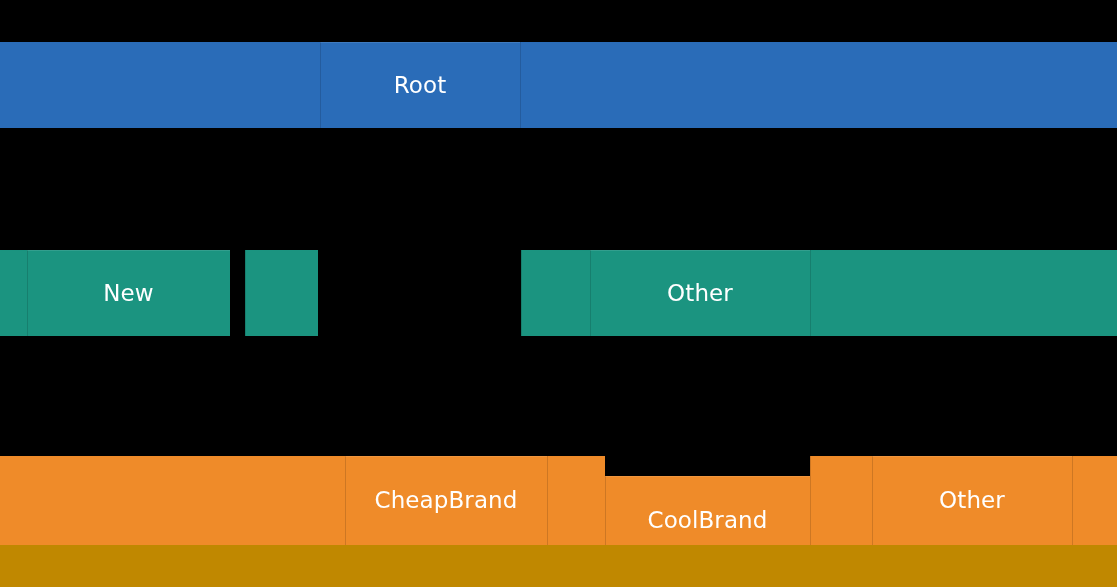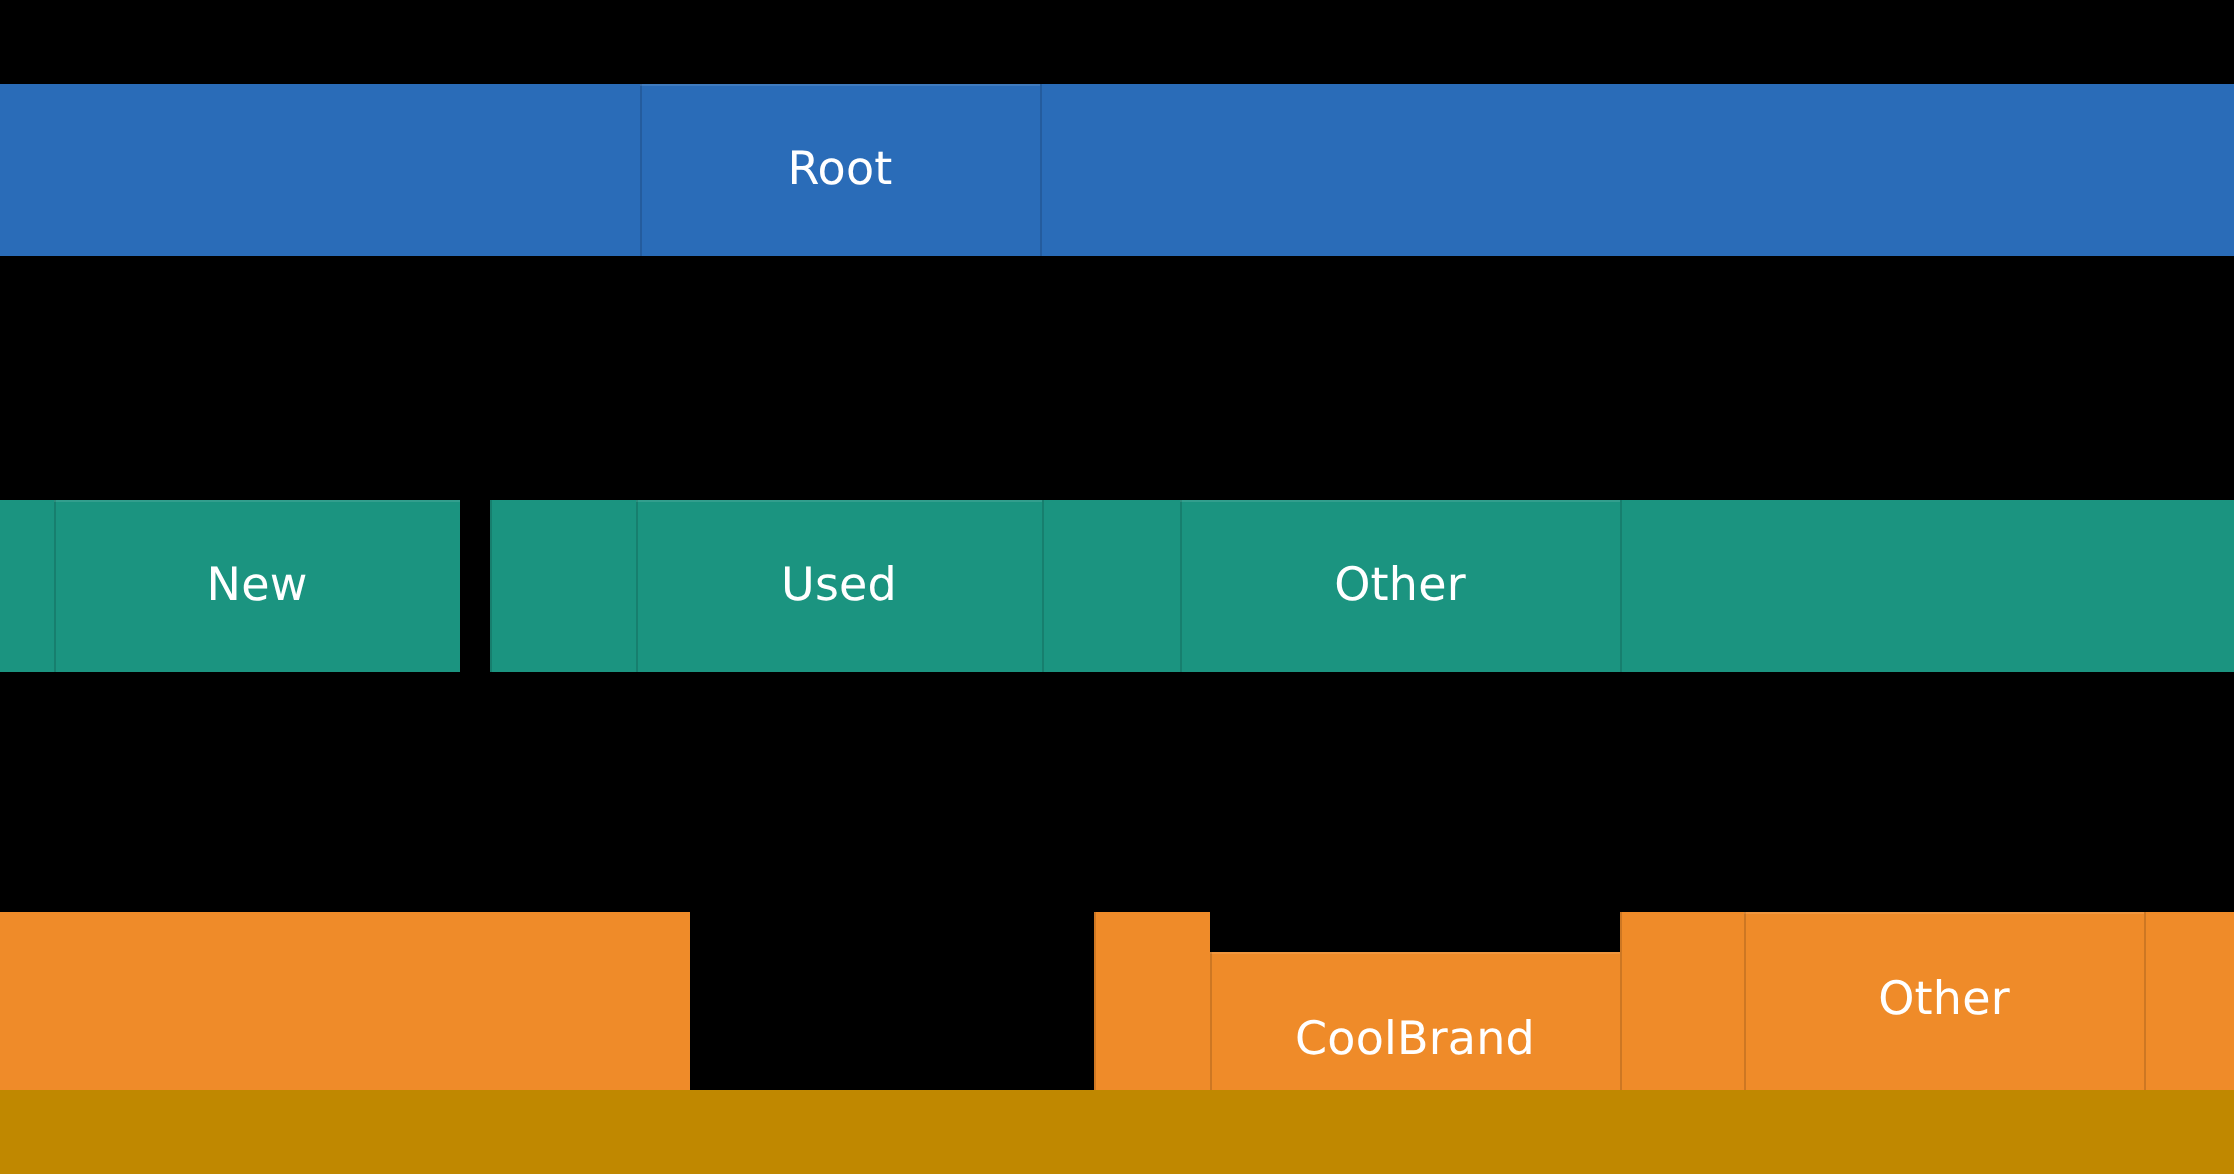--- a/index.html
+++ b/index.html
@@ -81,36 +81,36 @@
     <div class="level" style="top: 250px; height: 86px;">
       <div class="node" style="left: 0px; width: 42px; background: rgb(27, 148, 128);">
         <span class="node-label"></span>
       </div>
       <div class="node seam-left seam-top" style="left: 27px; width: 203px; background: rgb(27, 148, 128);">
         <span class="node-label">New</span>
       </div>
       <div class="node seam-left" style="left: 245px; width: 73px; background: rgb(27, 148, 128);">
         <span class="node-label"></span>
       </div>
-      <div class="node seam-left seam-top" style="left: 318px; width: 203px; background: rgb(27, 148, 128);">
-        <span class="node-label">Used</span>
-      </div>
       <div class="node seam-left" style="left: 521px; width: 69px; background: rgb(27, 148, 128);">
         <span class="node-label"></span>
       </div>
       <div class="node seam-left seam-top" style="left: 590px; width: 220px; background: rgb(27, 148, 128);">
         <span class="node-label">Other</span>
       </div>
       <div class="node seam-left" style="left: 810px; width: 307px; background: rgb(27, 148, 128);">
         <span class="node-label"></span>
       </div>
     </div>
     <div class="level" style="top: 456px; height: 89px;">
       <div class="node" style="left: 0px; width: 345px; background: rgb(239, 139, 41);">
         <span class="node-label"></span>
+      </div>
+      <div class="node seam-left seam-top" style="left: 345px; width: 202px; background: rgb(239, 139, 41);">
+        <span class="node-label">CheapBrand</span>
       </div>
       <div class="node seam-left" style="left: 547px; width: 58px; background: rgb(239, 139, 41);">
         <span class="node-label"></span>
       </div>
       <div class="node seam-left seam-top" style="left: 605px; width: 205px; background: rgb(239, 139, 41); margin-top: 20px;">
         <span class="node-label">CoolBrand</span>
       </div>
       <div class="node seam-left" style="left: 810px; width: 62px; background: rgb(239, 139, 41);">
         <span class="node-label"></span>
       </div>

